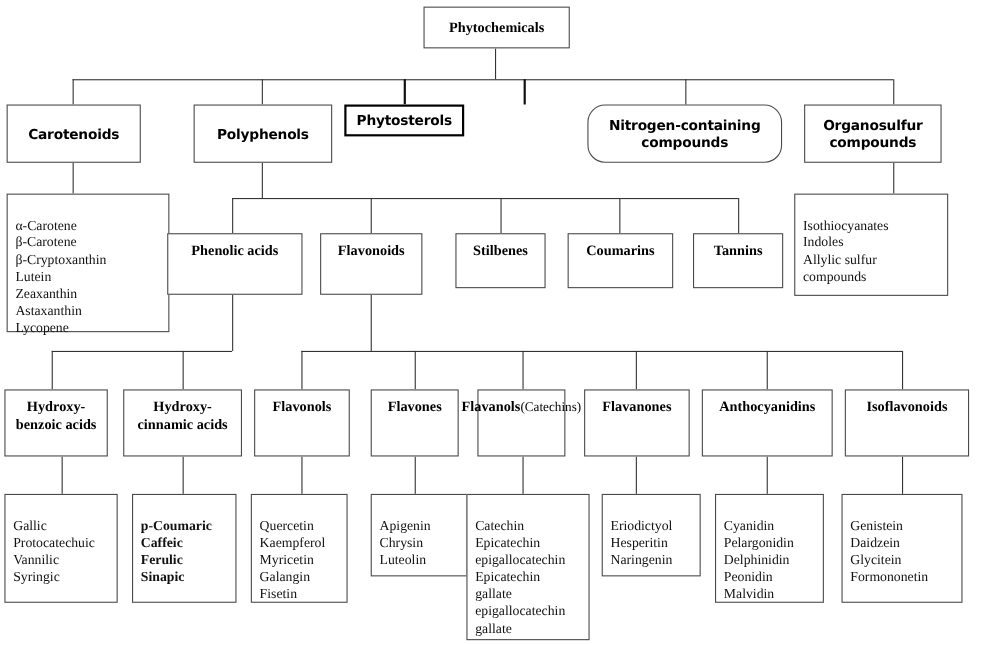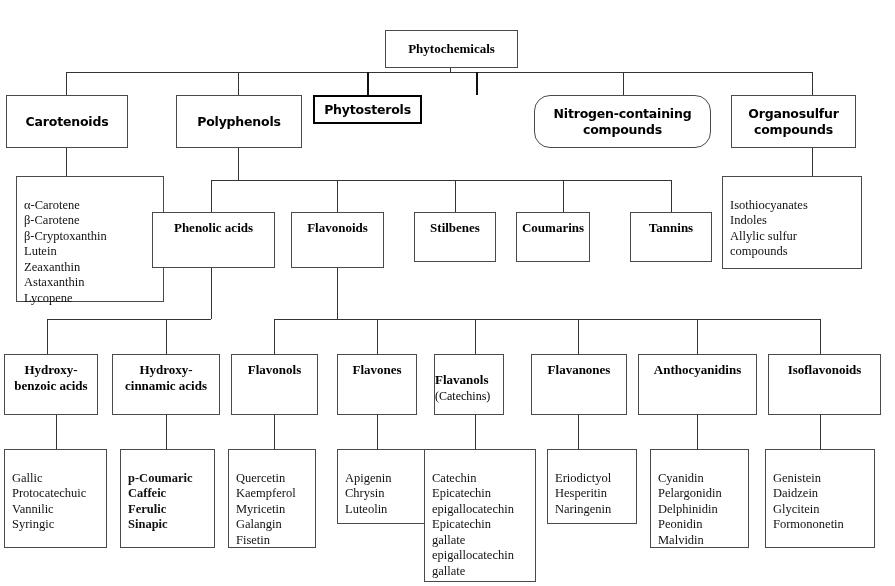--- a/index.html
+++ b/index.html
@@ -110,21 +110,21 @@
 
   <div class="v" style="left:56px;top:415px;height:34px;"></div>
   <div class="v" style="left:166px;top:415px;height:34px;"></div>
   <div class="v" style="left:274px;top:415px;height:34px;"></div>
   <div class="v" style="left:377px;top:415px;height:34px;"></div>
   <div class="v" style="left:475px;top:415px;height:34px;"></div>
   <div class="v" style="left:578px;top:415px;height:34px;"></div>
   <div class="v" style="left:697px;top:415px;height:34px;"></div>
   <div class="v" style="left:820px;top:415px;height:34px;"></div>
 
-  <div class="box cat serifish" style="left:385px;top:6px;width:133px;height:38px;margin-top:24px;">
+  <div class="box cat serifish" style="left:385px;top:6px;width:133px;height:38px;">
     <span>Phytochemicals</span>
   </div>
 
   <div class="box cat" style="left:6px;top:95px;width:122px;height:53px;">
     <span>Carotenoids</span>
   </div>
 
   <div class="box cat" style="left:176px;top:95px;width:126px;height:53px;">
     <span>Polyphenols</span>
   </div>
@@ -135,21 +135,21 @@
 
 
   <div class="box cat" style="left:534px;top:95px;width:177px;height:53px;border-radius:16px;">
     <span>Nitrogen-containing compounds</span>
   </div>
 
   <div class="box cat" style="left:731px;top:95px;width:125px;height:53px;">
     <span>Organosulfur compounds</span>
   </div>
 
-  <div class="box list" style="left:16px;top:176px;width:148px;height:126px;">
+  <div class="box list" style="left:6px;top:176px;width:148px;height:126px;">
     <span>α-Carotene
 β-Carotene
 β-Cryptoxanthin
 Lutein
 Zeaxanthin
 Astaxanthin
 Lycopene</span>
   </div>
 
   <div class="box list" style="left:722px;top:176px;width:140px;height:93px;">
@@ -164,21 +164,21 @@
   </div>
 
   <div class="box cat serifish top-align" style="left:291px;top:212px;width:93px;height:56px;">
     <span>Flavonoids</span>
   </div>
 
   <div class="box cat serifish top-align" style="left:414px;top:212px;width:82px;height:50px;">
     <span>Stilbenes</span>
   </div>
 
-  <div class="box cat serifish top-align" style="left:516px;top:212px;width:74px;height:50px;">
+  <div class="box cat serifish top-align" style="left:516px;top:212px;width:96px;height:50px;">
     <span>Coumarins</span>
   </div>
 
   <div class="box cat serifish top-align" style="left:630px;top:212px;width:82px;height:50px;">
     <span>Tannins</span>
   </div>
 
   <div class="box cat serifish top-align" style="left:4px;top:354px;width:94px;height:61px;">
     <span class="multiline" style="white-space:pre-line;">Hydroxy-
 benzoic acids</span>
@@ -190,21 +190,21 @@
   </div>
 
   <div class="box cat serifish top-align" style="left:231px;top:354px;width:87px;height:61px;">
     <span>Flavonols</span>
   </div>
 
   <div class="box cat serifish top-align" style="left:337px;top:354px;width:80px;height:61px;">
     <span>Flavones</span>
   </div>
 
-  <div class="box cat serifish top-align" style="left:434px;top:354px;width:70px;height:61px;flex-direction:column;">
+  <div class="box cat serifish top-align" style="left:434px;top:354px;width:80px;height:61px;flex-direction:row;">
     <span>Flavanols</span>
     <span class="sub">(Catechins)</span>
   </div>
 
   <div class="box cat serifish top-align" style="left:531px;top:354px;width:96px;height:61px;">
     <span>Flavanones</span>
   </div>
 
   <div class="box cat serifish top-align" style="left:638px;top:354px;width:119px;height:61px;">
     <span>Anthocyanidins</span>

